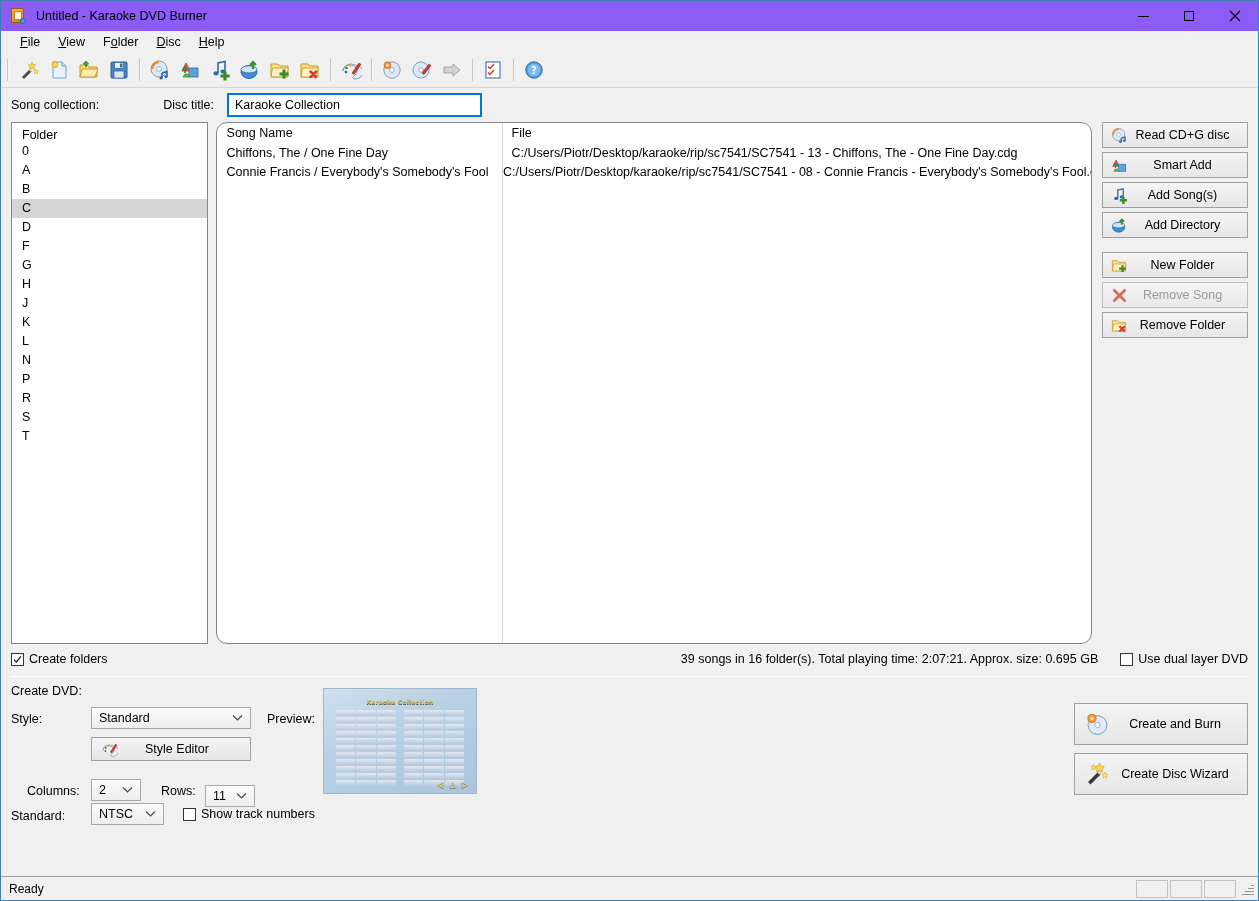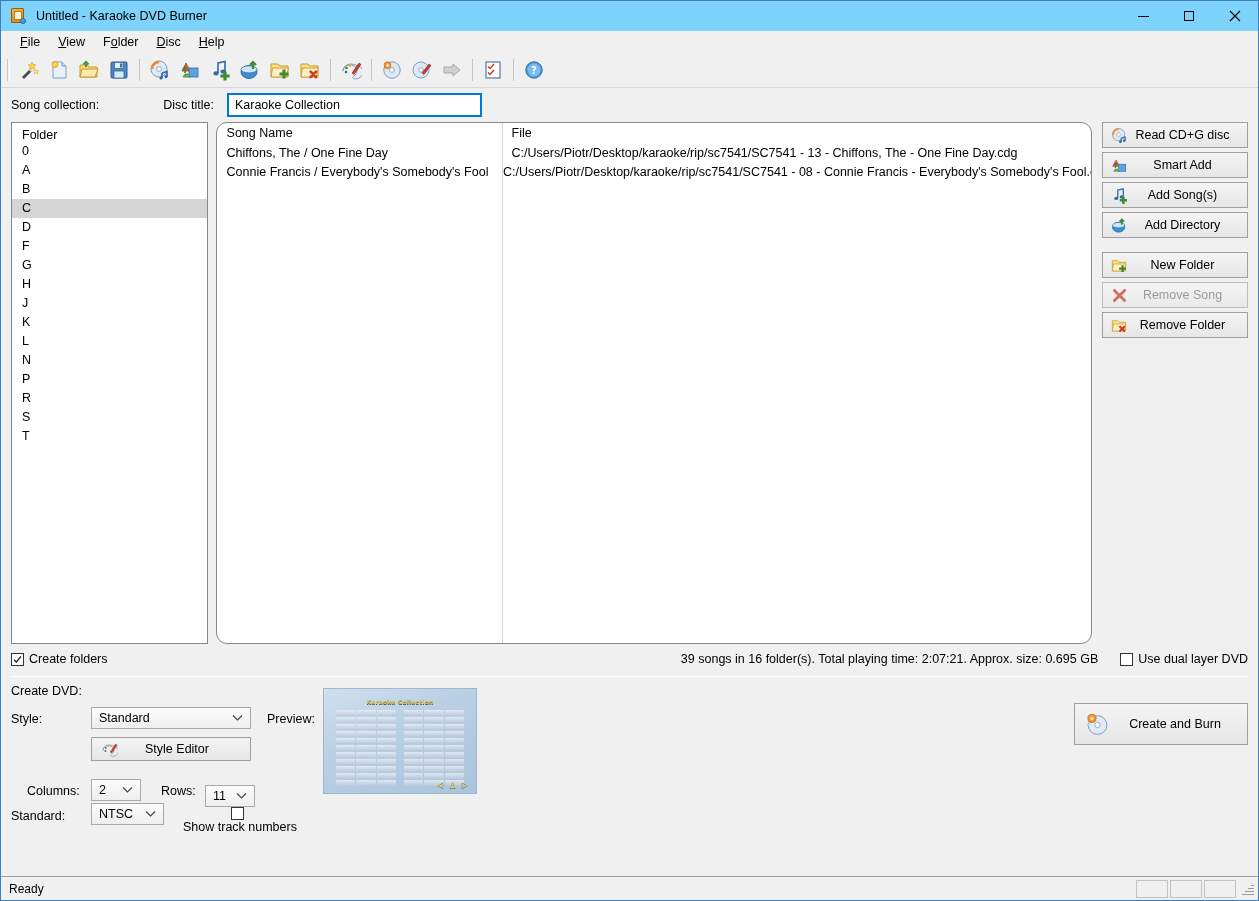--- a/index.html
+++ b/index.html
@@ -9,21 +9,21 @@
     font-family: "Liberation Sans", sans-serif;
     font-size: 12.5px;
     color: #000;
     background: #f0f0f0;
     overflow: hidden;
     -webkit-font-smoothing: antialiased;
   }
   .window { width:1259px; height:901px; border:1px solid #3f7fb5; background:#f0f0f0; position:relative; display:flex; flex-direction:column; }
 
   
-  .titlebar { height:30px; background:#7dd3fc; display:flex; align-items:center; flex:0 0 auto; }
+  .titlebar { height:30px; background:#8b5cf6; display:flex; align-items:center; flex:0 0 auto; }
   .title-icon { width:18px; height:18px; margin-left:9px; margin-right:8px; position:relative; flex:0 0 auto; }
   .title-icon .bk { position:absolute; left:1px; top:1px; width:13px; height:15px; background:linear-gradient(160deg,#f5b73c,#d9801a); border:1px solid #9a5a10; border-radius:1px; }
   .title-icon .pg { position:absolute; left:4px; top:4px; width:8px; height:9px; background:#fdf3d6; border:1px solid #b4862c; }
   .title-icon .dot { position:absolute; left:10px; top:11px; width:6px; height:6px; border-radius:50%; background:#4f9bd6; border:1px solid #2b6ca3; }
   .title-text { font-size:12.5px; color:#000; }
   .win-controls { margin-left:auto; display:flex; height:30px; }
   .win-btn { width:46px; height:30px; display:flex; align-items:center; justify-content:center; font-size:12px; color:#000; }
   .sq { width:10px; height:10px; border:1px solid #000; }
   .mn { width:11px; height:1px; background:#000; }
 
@@ -510,21 +510,21 @@
         <span class="bl" style="left:0; top:128px;">Standard:</span>
         <div class="sel-box" style="left:80px; top:122px; width:73px;">
           <span>NTSC</span>
           <span class="chev">
             <svg width="11" height="7" viewBox="0 0 11 7">
                 <path d="M1 1.2 L5.5 5.6 L10 1.2" stroke="#4a4a4a" stroke-width="1.3" fill="none"></path>
               </svg>
           </span>
         </div>
 
-        <label class="cbrow" style="position:absolute; left:172px; top:126px;flex-direction:column;">
+        <label class="cbrow" style="position:absolute; left:172px; top:126px;">
           <span class="cb"></span>
           <span>Show track numbers</span>
         </label>
 
         <span class="bl" style="left:256px; top:31px;">Preview:</span>
 
         <div class="preview">
           <div class="pv-title">Karaoke Collection</div>
           <div class="pv-cols">
             <div class="pv-col">
@@ -651,20 +651,32 @@
           <span class="bico">
             <svg width="26" height="26" viewBox="0 0 26 26">
               <circle cx="13.5" cy="14" r="9.4" fill="#e2ebf5" stroke="#7b9ec4" stroke-width="1"></circle>
               <circle cx="13.5" cy="14" r="2.7" fill="#fff" stroke="#7b9ec4" stroke-width=".8"></circle>
               <path d="M5.2 14 A8.3 8.3 0 0 1 10 6.4" stroke="#c8d7e8" stroke-width="2" fill="none"></path>
               <circle cx="8" cy="7.4" r="4.1" fill="#f3983a" stroke="#c36b14" stroke-width=".8"></circle>
               <circle cx="8" cy="7.4" r="1.5" fill="#fff3c0"></circle>
             </svg>
           </span>
           <span class="btxt">Create and Burn</span>
+        </div>
+        <div class="bigbtn">
+          <span class="bico">
+            <svg width="26" height="26" viewBox="0 0 26 26">
+              <path d="M4 21 L14.5 10.5 L17 13 L6.5 23.5 Z" fill="#3a3a3a"></path>
+              <path d="M13.5 11.5 L15.5 9.5 L17.8 11.8 L15.8 13.8 Z" fill="#d8d8d8"></path>
+              <path d="M15.5 2 l1.5 3 3.3.5-2.4 2.3.6 3.3-3-1.6-3 1.6.6-3.3-2.4-2.3 3.3-.5z" fill="#ffd24d" stroke="#c99a10" stroke-width=".6"></path>
+              <path d="M21 11 l.9 1.9 2.1.3-1.5 1.5.4 2.1-1.9-1-1.9 1 .4-2.1-1.5-1.5 2.1-.3z" fill="#ffe27a" stroke="#c99a10" stroke-width=".5"></path>
+              <path d="M9.5 3.5 l.8 1.6 1.8.3-1.3 1.3.3 1.8-1.6-.9-1.6.9.3-1.8L7 5.4l1.7-.3z" fill="#ffe27a" stroke="#c99a10" stroke-width=".5"></path>
+            </svg>
+          </span>
+          <span class="btxt">Create Disc Wizard</span>
         </div>
       </div>
     </div>
   </div>
 
   <div class="statusbar">
     <span class="status-text">Ready</span>
     <div class="sb-panels">
       <div class="sb-panel"></div>
       <div class="sb-panel"></div>

